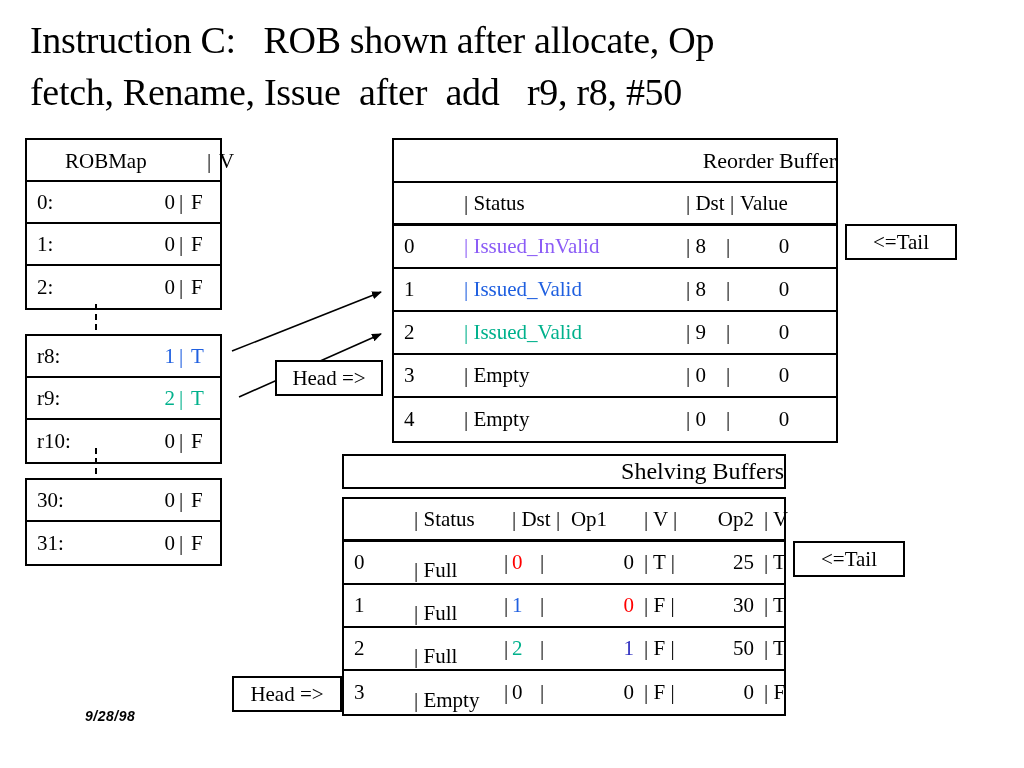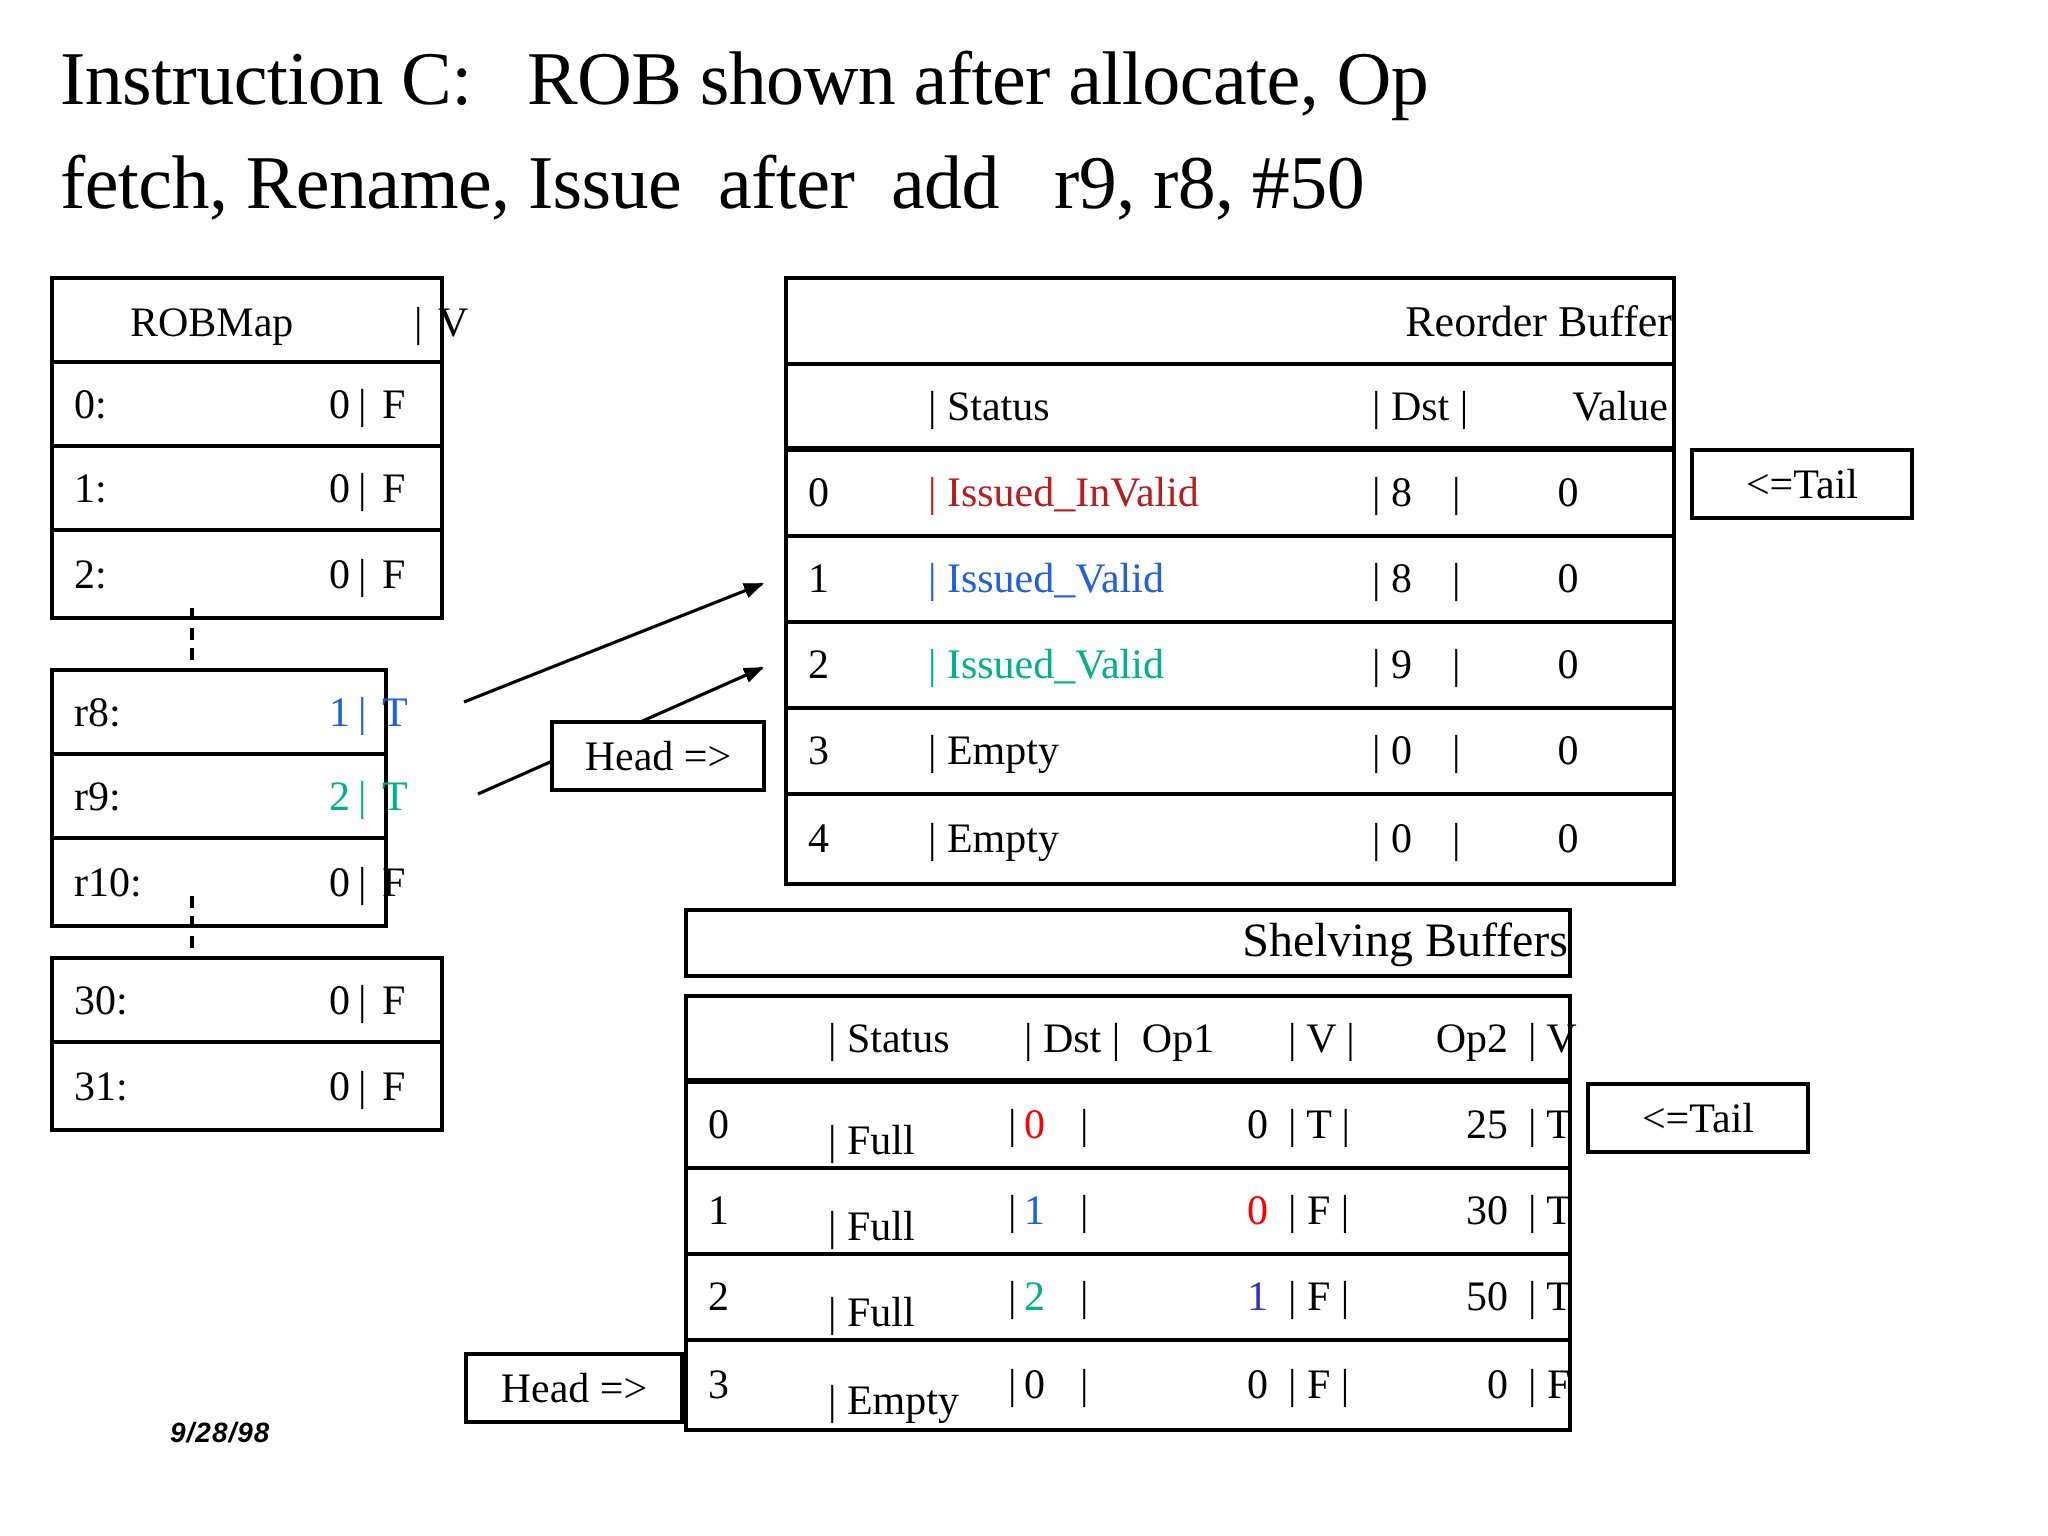--- a/index.html
+++ b/index.html
@@ -47,21 +47,21 @@
   }
   .trow:last-child { border-bottom: none; }
   .trow.thick { border-bottom: 3px solid #000; }
   .trow.center { justify-content: flex-end; border-radius: 14px; }
 
   .cell { position: absolute; white-space: pre; }
 
   
   #robmap-head   { left: 25px; top: 138px;  width: 197px; padding-left: 28px; }
   #robmap-top    { left: 25px; top: 180px;  width: 197px; }
-  #robmap-mid    { left: 25px; top: 334px;  width: 169px; }
+  #robmap-mid    { left: 25px; top: 334px;  width: 197px; }
   #robmap-bottom { left: 25px; top: 478px;  width: 197px; }
 
   #robmap-head .trow,
   #robmap-top .trow,
   #robmap-mid .trow,
   #robmap-bottom .trow { height: 42px; }
 
   .rm-label { left: 10px; }
   .rm-val   { left: 0; width: 148px; text-align: right; }
   .rm-bar   { left: 152px; }
@@ -82,21 +82,21 @@
 
   #rob-body { left: 392px; top: 181px; width: 446px; }
   #rob-body .trow { height: 43px; }
 
   .rob-idx    { left: 10px; }
   .rob-status { left: 70px; }
   .rob-dst    { left: 292px; }
   .rob-val    { left: 340px; width: 100px; text-align: center; }
   .rob-hdr-status { left: 70px; }
   .rob-hdr-dst    { left: 292px; }
-  .rob-hdr-val    { left: 340px; width: 100px; text-align: right; }
+  .rob-hdr-val    { left: 320px; width: 100px; text-align: center; }
 
   
   #shelf-title { left: 342px; top: 454px; width: 444px; }
   #shelf-title .trow { height: 31px; font-size: 24px; }
 
   #shelf-body { left: 342px; top: 497px; width: 444px; }
   #shelf-body .trow { height: 43px; }
 
   .sb-idx   { left: 10px; }
   .sb-stat  { left: 70px; margin-top: 16px; }
@@ -229,21 +229,21 @@
 
 <div class="tbl" id="rob-body">
   <div class="trow thick">
     <span class="cell rob-hdr-status">| Status</span>
     <span class="cell rob-hdr-dst">| Dst |</span>
     <span class="cell rob-hdr-val">Value</span>
   </div>
 
   <div class="trow">
     <span class="cell rob-idx">0</span>
-    <span class="cell rob-status" style="color:#b91c1c">| Issued_InValid</span>
+    <span class="cell rob-status" style="color:#8b5cf6">| Issued_InValid</span>
     <span class="cell rob-dst">| 8</span>
     <span class="cell rob-val">0</span>
     <span class="cell" style="left:332px">|</span>
   </div>
   <div class="trow">
     <span class="cell rob-idx">1</span>
     <span class="cell rob-status" style="color:#2060e0">| Issued_Valid</span>
     <span class="cell rob-dst">| 8</span>
     <span class="cell rob-val">0</span>
     <span class="cell" style="left:332px">|</span>

